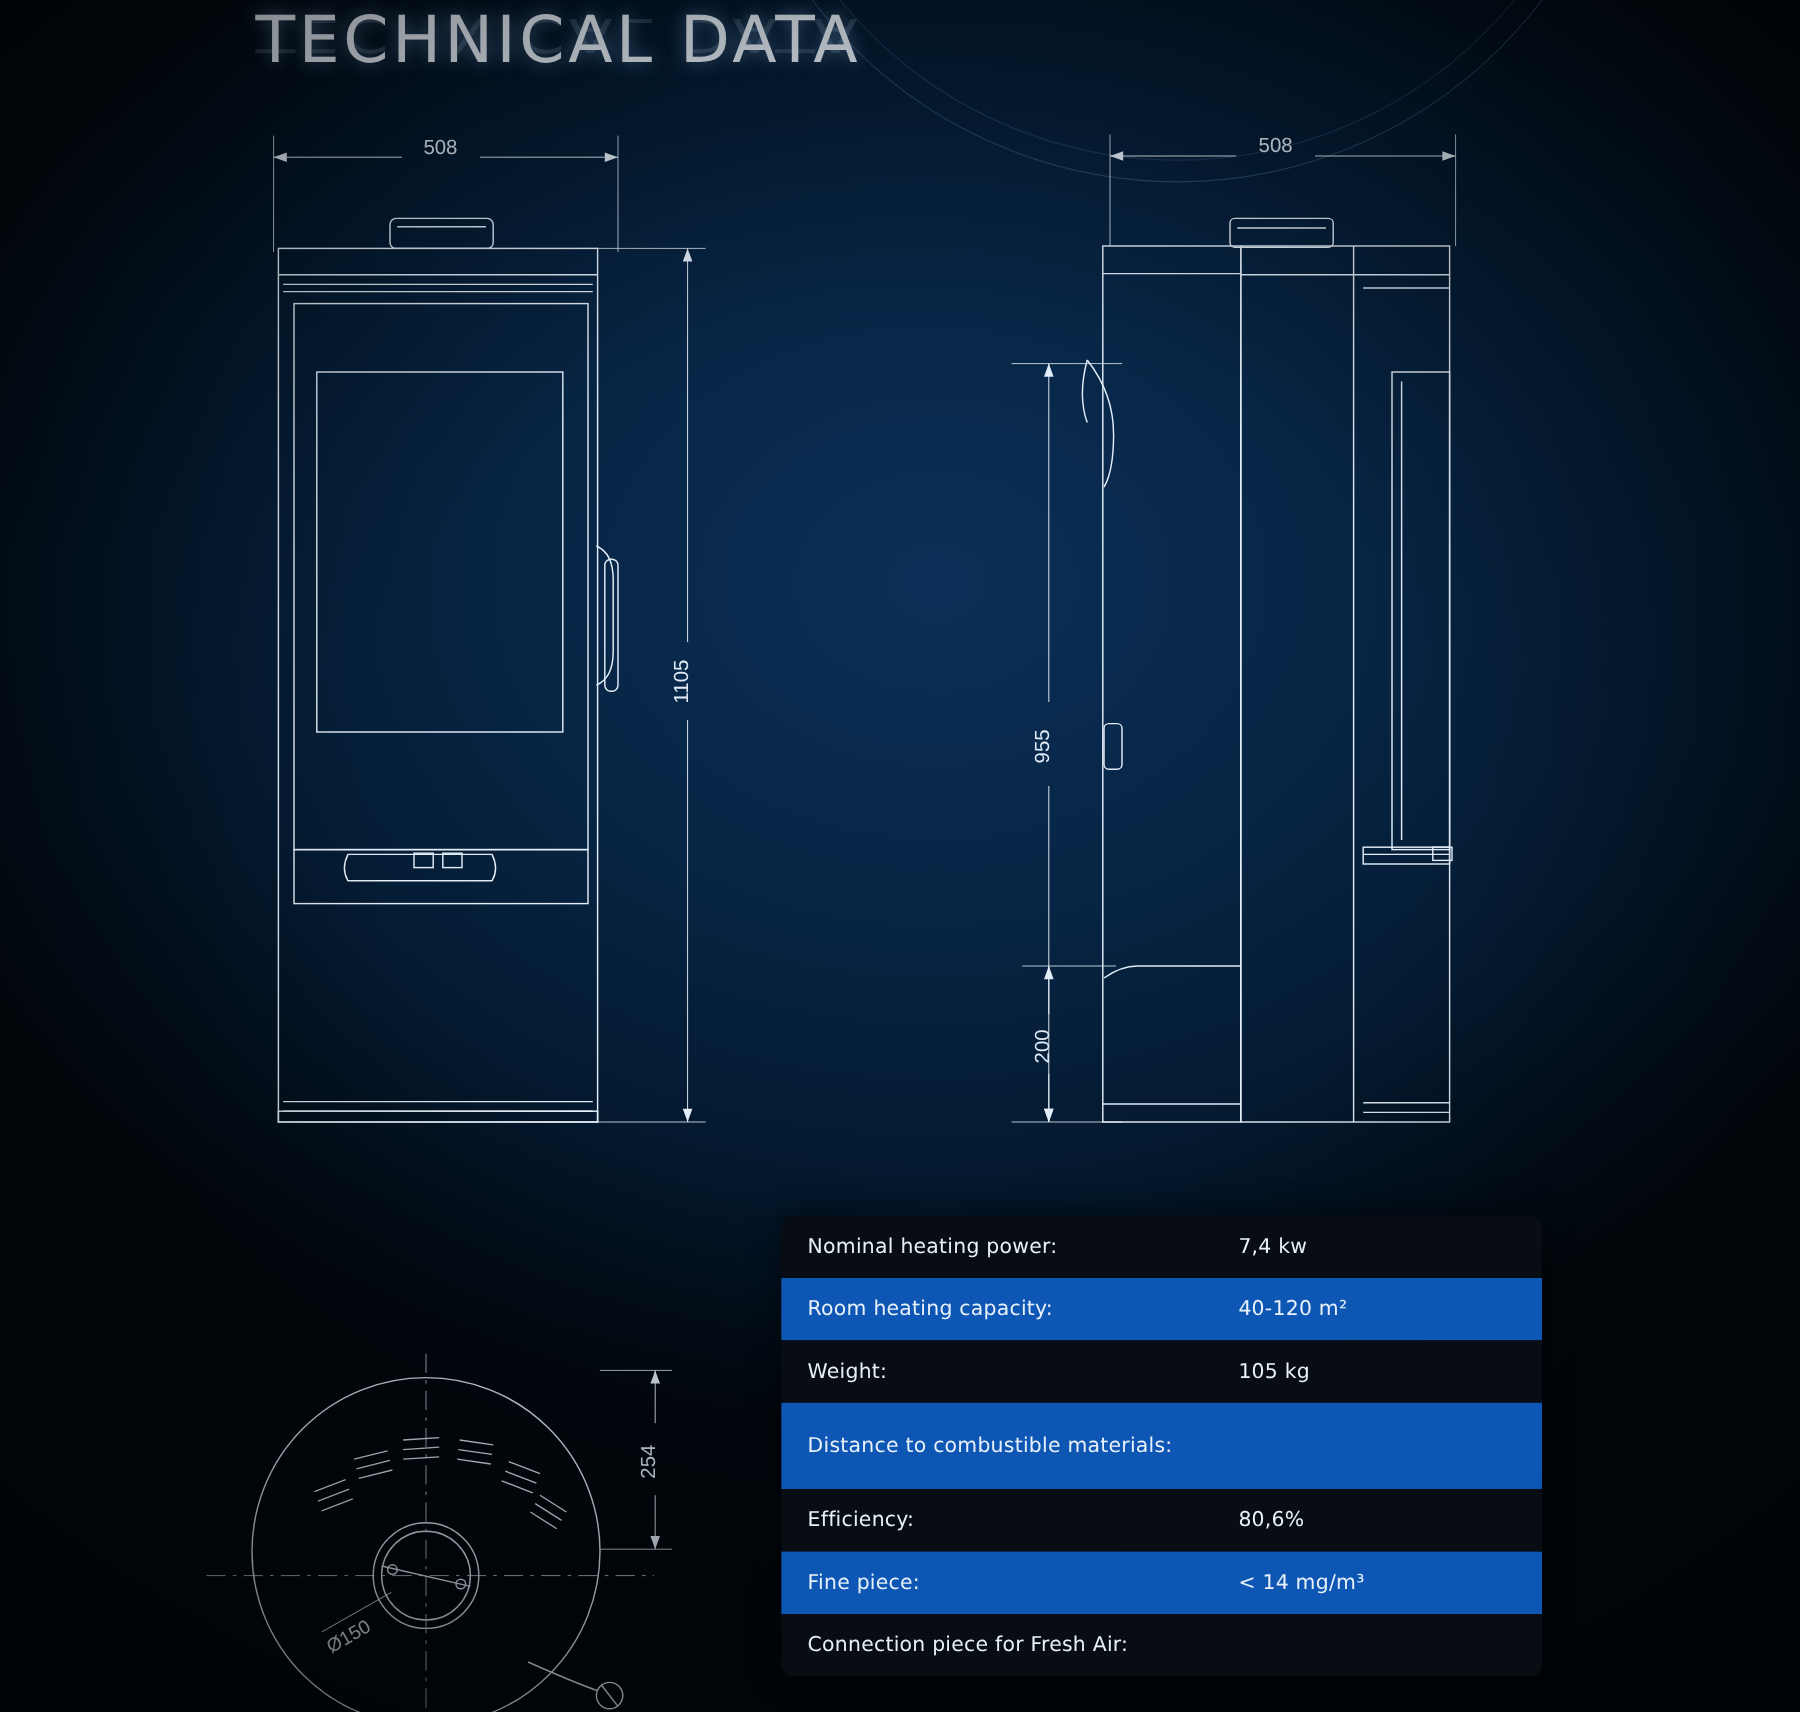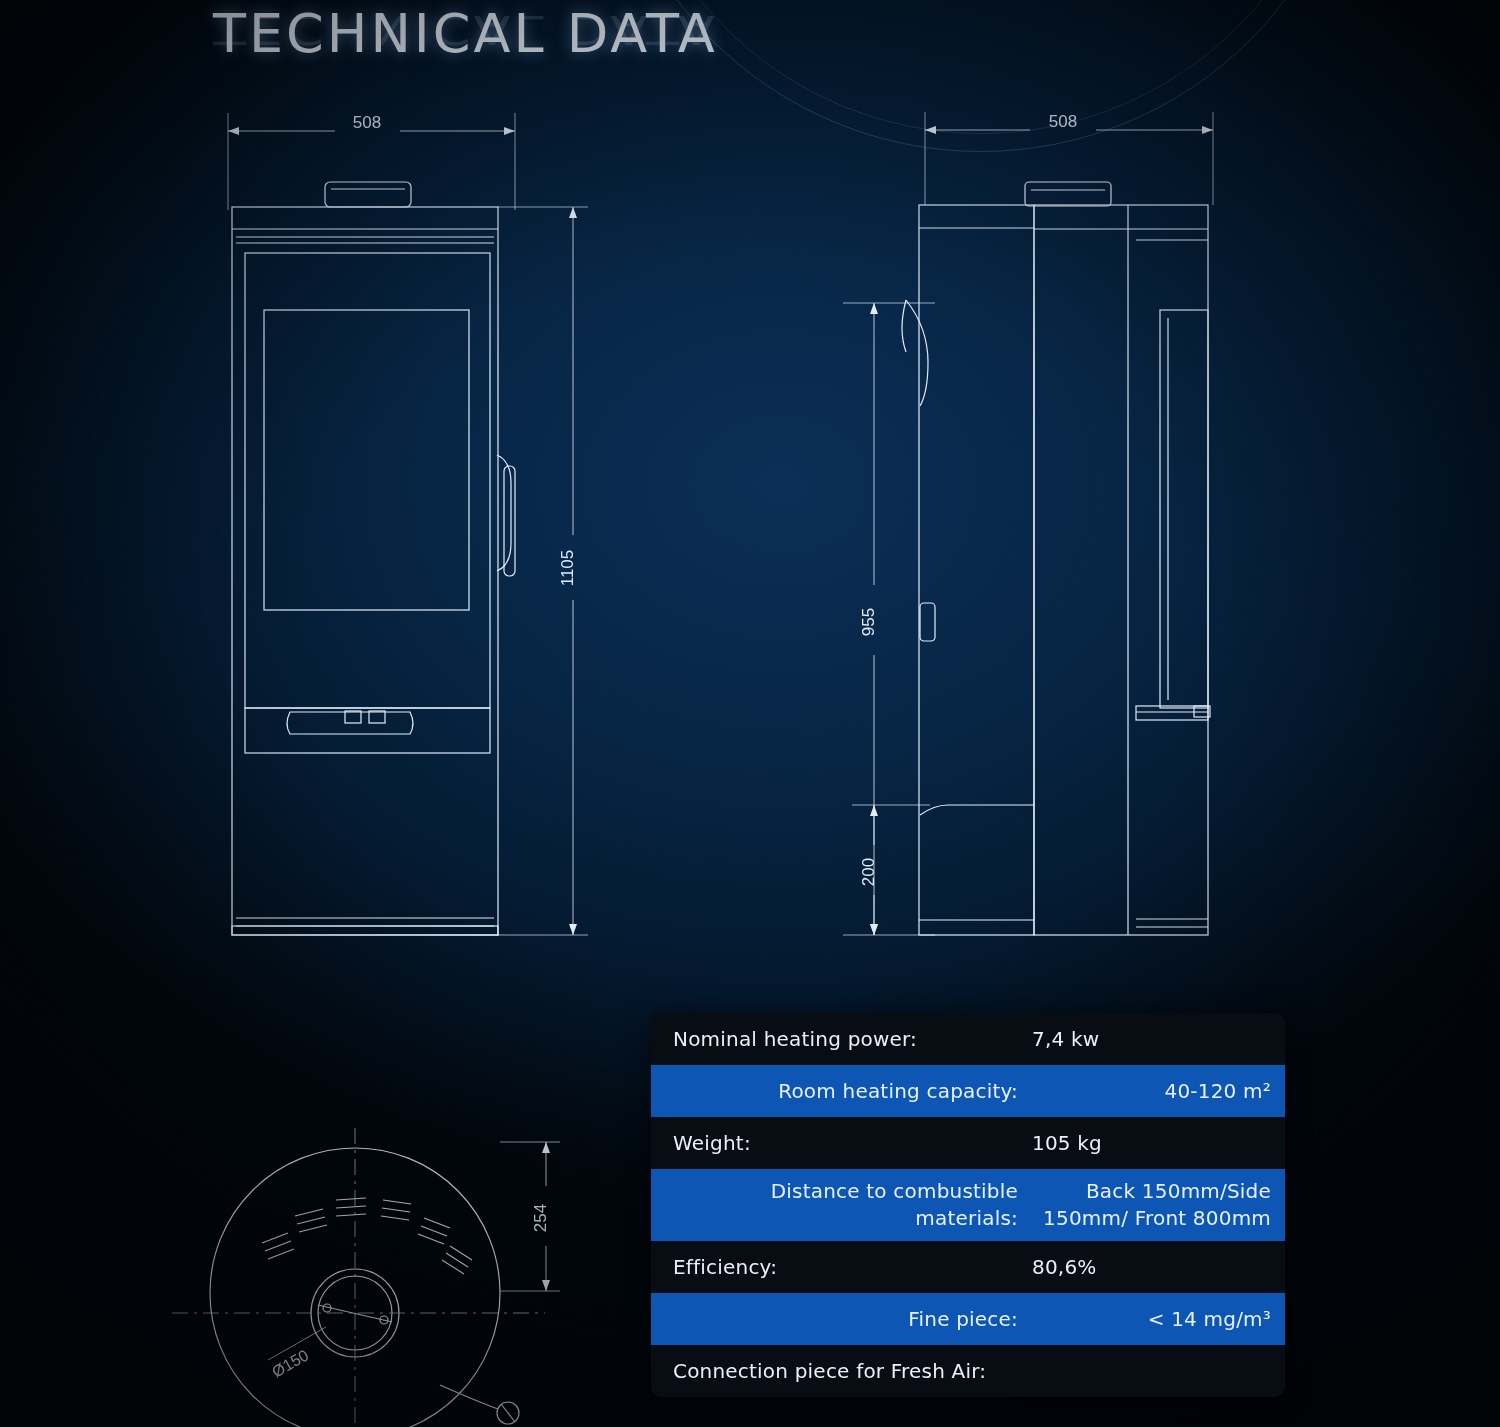--- a/index.html
+++ b/index.html
@@ -81,25 +81,25 @@
     top: 1013px;
     width: 634px;
     border-radius: 10px;
     overflow: hidden;
     box-shadow: 0 0 24px rgba(0,0,0,0.5);
   }
   .spec-row {
     display: flex;
     align-items: center;
     min-height: 52px;
-    font-size: 20px;
+    font-size: 17px;
     color: #e8f1fa;
   }
   .spec-row.dark { background: #070d12; }
-  .spec-row.blue { background: #0d56b3; text-align: right; }
+  .spec-row.blue { background: #0d56b3; }
   .spec-label {
     flex: 0 0 345px;
     padding: 8px 6px 8px 22px;
     line-height: 1.35;
     font-family: "DejaVu Sans", sans-serif;
     letter-spacing: 0.2px;
   }
   .spec-value {
     flex: 1 1 auto;
     padding: 8px 14px 8px 8px;
@@ -285,21 +285,20 @@
       <div class="spec-value">40-120 m²</div>
     </div>
 
     <div class="spec-row dark">
       <div class="spec-label">Weight:</div>
       <div class="spec-value">105 kg</div>
     </div>
 
     <div class="spec-row blue" style="min-height:72px;">
       <div class="spec-label">Distance to combustible materials:</div>
-      <div class="spec-value" style="max-width:270px;">Back 150mm/Side 150mm/ Front 800mm</div>
     </div>
 
     <div class="spec-row dark">
       <div class="spec-label">Efficiency:</div>
       <div class="spec-value">80,6%</div>
     </div>
 
     <div class="spec-row blue">
       <div class="spec-label">Fine piece:</div>
       <div class="spec-value">&lt; 14 mg/m³</div>

